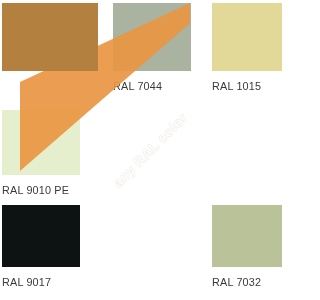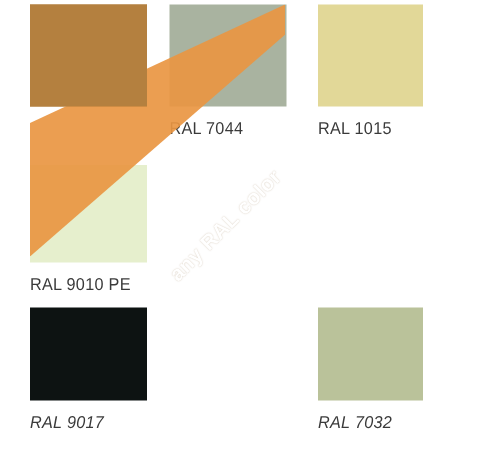--- a/index.html
+++ b/index.html
@@ -19,26 +19,26 @@
     width: 300px;
     height: 300px;
     background: #ffffff;
   }
 
   
   .cell {
     position: absolute;
     width: 78px;
   }
-  .col-0 { left: 20px; }
+  .col-0 { left: 2px; }
   .col-1 { left: 113px; }
   .col-2 { left: 212px; }
   .row-0 { top: 3px; }
   .row-1 { top: 110px; }
-  .row-2 { top: 205px; font-style: italic; }
+  .row-2 { top: 205px; }
 
   .swatch {
     position: relative;
     width: 78px;
     height: 68px;
     overflow: hidden;
   }
   .row-1 .swatch { height: 65px; }
   .row-2 .swatch { height: 62px; }
   .col-2 .swatch { width: 70px; }

